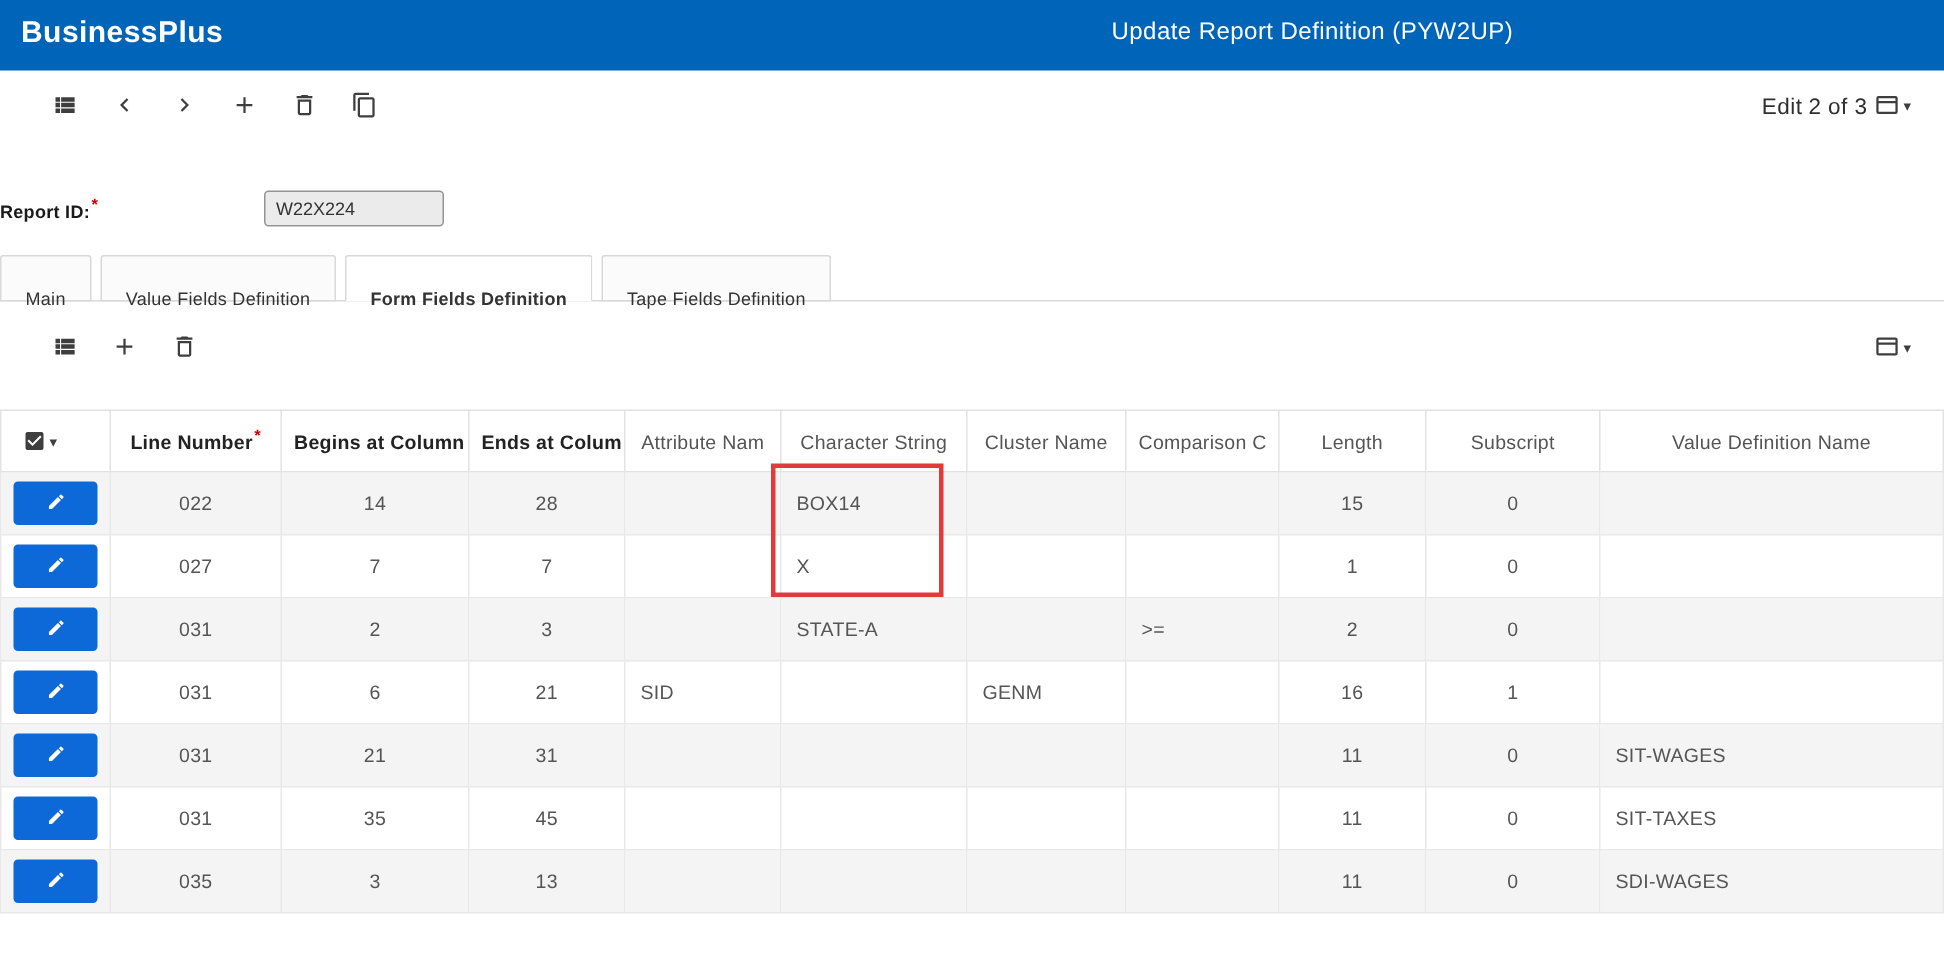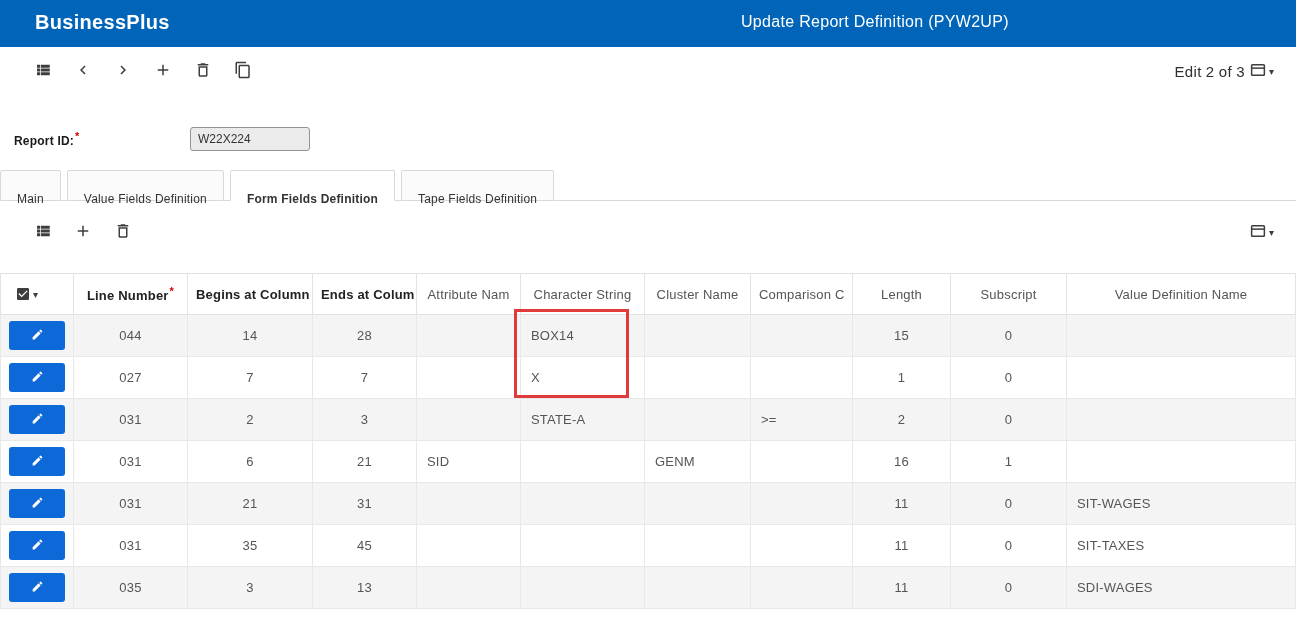--- a/index.html
+++ b/index.html
@@ -3,35 +3,35 @@
 <meta charset="utf-8">
 <style>
   * { box-sizing: border-box; }
   html,body { margin:0; padding:0; }
   body {
     width:1296px; height:638px; overflow:hidden; position:relative;
     background:#fff; font-family:"Liberation Sans", sans-serif; color:#333;
   }
   
   .topbar { height:47px; background:#0065b8; position:relative; }
-  .brand { position:absolute; left:14px; top:11px; color:#fff; font-size:20px; font-weight:bold; letter-spacing:.3px; cursor:pointer;margin-left:21px; }
+  .brand { position:absolute; left:14px; top:11px; color:#fff; font-size:20px; font-weight:bold; letter-spacing:.3px; cursor:pointer; }
   .page-title { position:absolute; left:741px; top:13px; color:#fff; font-size:16px; letter-spacing:.3px; }
   
   .toolbar { display:flex; align-items:center; padding:0 22px 0 30px; }
   .main-toolbar { height:48px; }
   .grid-toolbar { height:46px; margin-top:8px; }
   .icon-btn { width:26px; height:26px; margin-right:14px; border:none; background:transparent; display:inline-flex; align-items:center; justify-content:center; cursor:pointer; padding:0; }
   .icon-btn svg { width:18px; height:18px; fill:#3e3e3e; }
   .right-group { margin-left:auto; display:flex; align-items:center; gap:4px; }
   .mode-label, .record-pos { font-size:15px; color:#2f2f2f; letter-spacing:.3px; }
   .panel-btn { border:none; background:transparent; display:inline-flex; align-items:center; cursor:pointer; padding:0; }
   .panel-btn svg { width:18px; height:18px; }
   .caret { font-size:10px; color:#3e3e3e; margin-left:2px; }
   
-  .form-row { margin-top:30px; padding-left:14px; display:flex; align-items:center; height:28px; }
+  .form-row { margin-top:30px; display:flex; align-items:center; height:28px; }
   .form-row label { width:156px; font-size:12px; font-weight:bold; color:#1a1a1a; letter-spacing:.2px; }
   .req { color:#cc0000; font-size:11px; vertical-align:super; margin-left:1px; }
   .form-row input {
     width:120px; height:24px; background:#ebebeb; border:1px solid #949494;
     border-radius:3px; font-family:"Liberation Sans", sans-serif; font-size:12px;
     color:#333; padding:0 7px;margin-left:20px;
   }
   
   .tabs { margin-top:16px; display:flex; align-items:flex-end; height:32px; border-bottom:1px solid #d9d9d9; }
   .tab {
@@ -194,21 +194,21 @@
     </thead>
     <tbody id="grid-body">
         <tr>
     <td class="c-edit">
       <button class="edit-btn">
         <span><svg viewBox="0 0 24 24">
                   <path d="M3 17.25V21h3.75L17.81 9.94l-3.75-3.75L3 17.25zM20.71 7.04a.996.996 0 0 0 0-1.41l-2.34-2.34a.996.996 0 0 0-1.41 0l-1.83 1.83 3.75 3.75 1.83-1.83z"></path>
                 </svg></span>
       </button>
     </td>
-    <td class="c-num">044</td>
+    <td class="c-num">022</td>
     <td class="c-num">14</td>
     <td class="c-num">28</td>
     <td class="c-text"></td>
     <td class="c-text">BOX14</td>
     <td class="c-text"></td>
     <td class="c-text"></td>
     <td class="c-num">15</td>
     <td class="c-num">0</td>
     <td class="c-text"></td>
   </tr>

